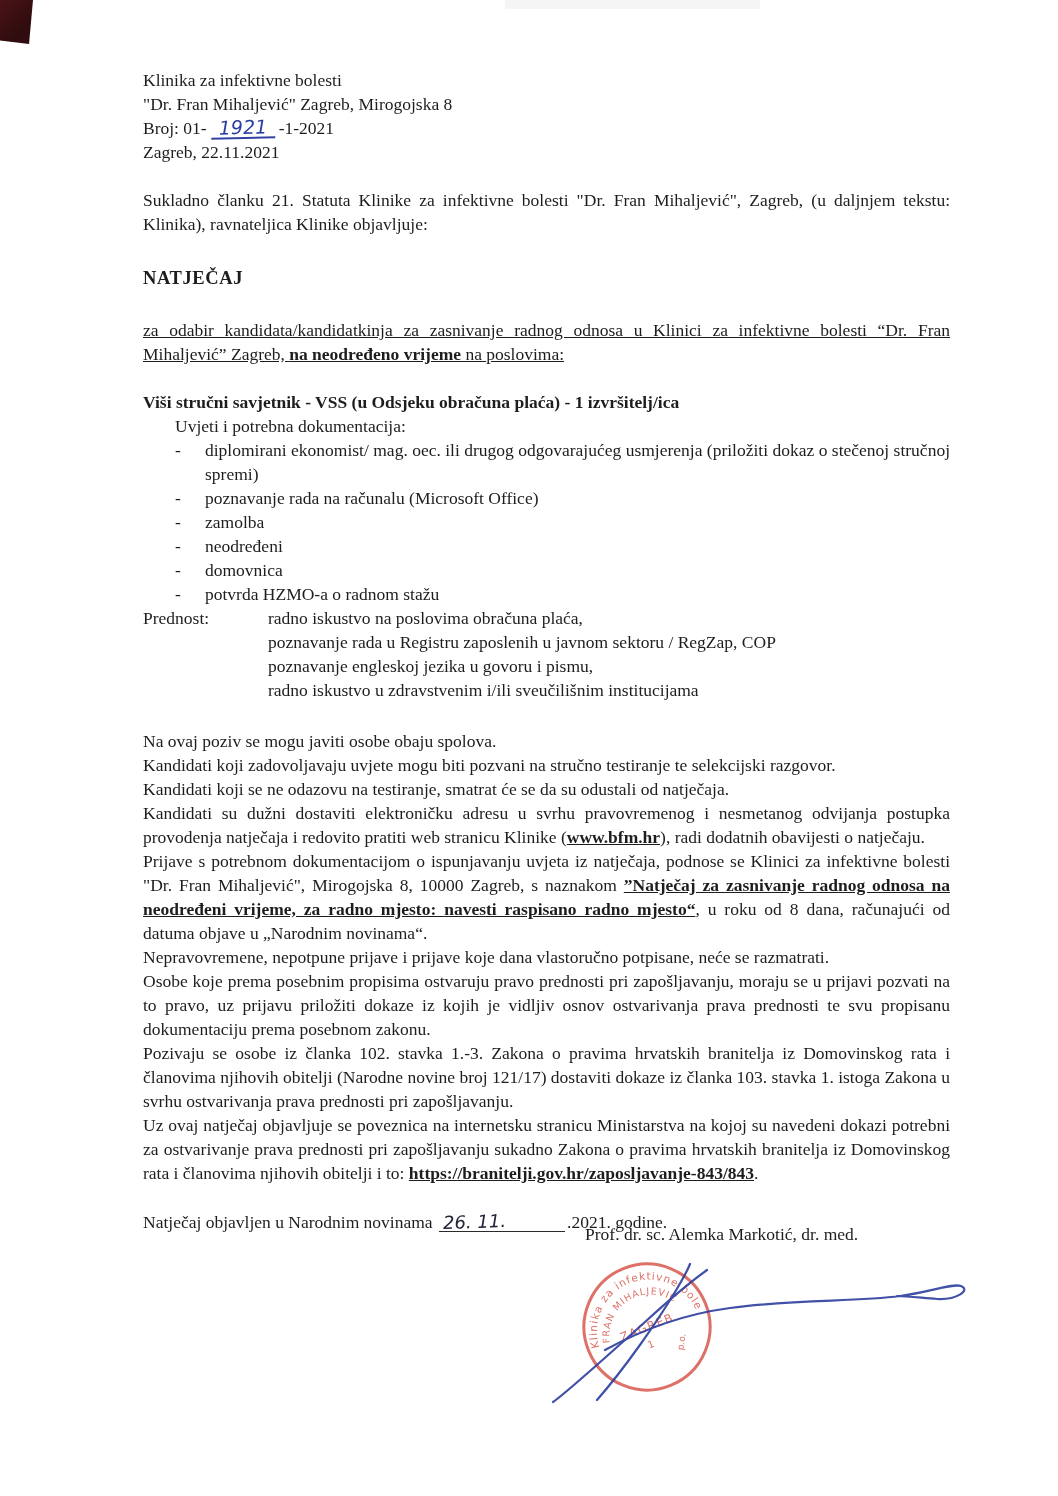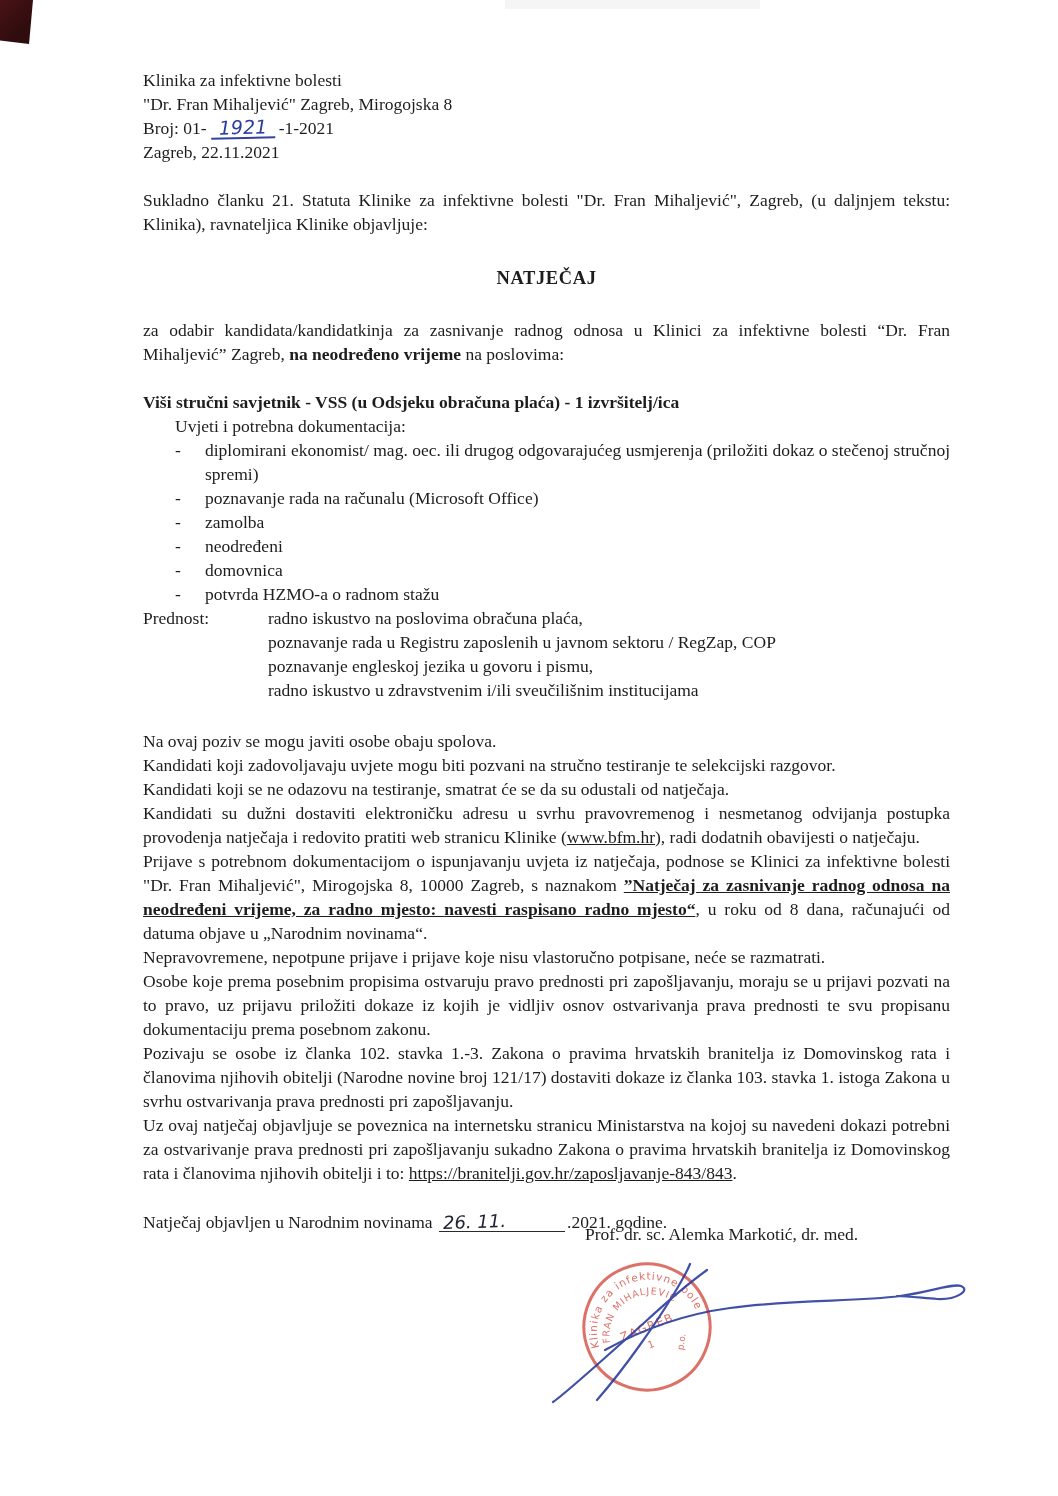--- a/index.html
+++ b/index.html
@@ -25,38 +25,38 @@
     font-size:19px;
     min-width:58px; text-align:center;
     border-bottom:2px solid #3342a2;
     transform:rotate(-1.5deg);
     margin:0 4px; padding:0 3px;
     line-height:20px;
   }
   .intro { margin:24px 0 0 0; text-align:justify; }
   .doc-title {
     margin:30px 0 0 0;
-    text-align:center; font-weight:bold;
+    font-weight:bold;
     font-size:18.5px; letter-spacing:0.6px;
   }
-  .subtitle { margin:28px 0 0 0; text-align:justify; }
+  .subtitle { margin:28px 0 0 0; text-align:justify;text-decoration:underline; }
   .pos-title { margin:24px 0 0 0; font-weight:bold; }
   .req-label { margin:0 0 0 32px; }
   .req-list { margin:0; }
   .req-item { display:flex; margin-left:32px; }
   .req-item .dash { width:30px; flex:0 0 30px; }
   .req-item .txt { flex:1; text-align:justify; }
   .prednost { display:flex; }
   .prednost .plabel { width:125px; flex:0 0 125px; }
   .prednost .pitems { flex:1; }
   .bodytext { margin-top:27px; }
   .bodytext p { margin:0; text-align:justify; }
   .b { font-weight:bold; }
   .bu { font-weight:bold; text-decoration:underline; }
-  a.doclink { color:#1d1d1d; text-decoration:underline; cursor:pointer; }
+  a.doclink { color:#1d1d1d; text-decoration:underline; cursor:pointer;font-weight:bold; }
   .footer-line { margin-top:25px; }
   .fill-cell {
     display:inline-block;
     min-width:118px;
     border-bottom:1.6px solid #2a2a2a;
     text-align:left;
     font-family:"DejaVu Sans", sans-serif;
     font-style:italic;
     font-size:18px;
     color:#232338;
@@ -145,21 +145,21 @@
         <div>radno iskustvo u zdravstvenim i/ili sveučilišnim institucijama</div>
       </div>
     </div>
 
     <div class="bodytext">
       <p>Na ovaj poziv se mogu javiti osobe obaju spolova.</p>
       <p>Kandidati koji zadovoljavaju uvjete mogu biti pozvani na stručno testiranje te selekcijski razgovor.</p>
       <p>Kandidati koji se ne odazovu na testiranje, smatrat će se da su odustali od natječaja.</p>
       <p><span>Kandidati su dužni dostaviti elektroničku adresu u svrhu pravovremenog i nesmetanog odvijanja postupka provodenja natječaja i redovito pratiti web stranicu Klinike (</span><a class="doclink">www.bfm.hr</a><span>), radi dodatnih obavijesti o natječaju.</span></p>
       <p><span>Prijave s potrebnom dokumentacijom o ispunjavanju uvjeta iz natječaja, podnose se Klinici za infektivne bolesti "Dr. Fran Mihaljević", Mirogojska 8, 10000 Zagreb, s naznakom </span><span class="bu">”Natječaj za zasnivanje radnog odnosa na neodređeni vrijeme, za radno mjesto: </span><span class="bu">navesti raspisano radno mjesto“</span><span>, u roku  od 8 dana, računajući od datuma objave u „Narodnim novinama“.</span></p>
-      <p>Nepravovremene, nepotpune prijave i prijave koje nisu vlastoručno potpisane, neće se razmatrati.</p>
+      <p>Nepravovremene, nepotpune prijave i prijave koje dana vlastoručno potpisane, neće se razmatrati.</p>
       <p>Osobe koje prema posebnim propisima ostvaruju pravo prednosti pri zapošljavanju, moraju se u prijavi pozvati na to pravo, uz prijavu priložiti dokaze iz kojih je vidljiv osnov ostvarivanja prava prednosti te svu propisanu dokumentaciju prema posebnom zakonu.</p>
       <p>Pozivaju se osobe iz članka 102. stavka 1.-3. Zakona o pravima hrvatskih branitelja iz Domovinskog rata i članovima njihovih obitelji (Narodne novine broj 121/17) dostaviti dokaze iz članka 103. stavka 1. istoga Zakona u svrhu ostvarivanja prava prednosti pri zapošljavanju.</p>
       <p><span>Uz ovaj natječaj objavljuje se poveznica na internetsku stranicu Ministarstva na kojoj su navedeni dokazi potrebni za ostvarivanje prava prednosti pri zapošljavanju sukadno Zakona o pravima hrvatskih branitelja iz Domovinskog rata i članovima njihovih obitelji i to: </span><a class="doclink">https://branitelji.gov.hr/zaposljavanje-843/843</a><span>.</span></p>
     </div>
 
     <div class="footer-line">
       <span>Natječaj objavljen u Narodnim novinama</span>
       <span class="fill-cell"><span>26. 11.</span></span><span>.2021. godine.</span>
     </div>
   </div>

